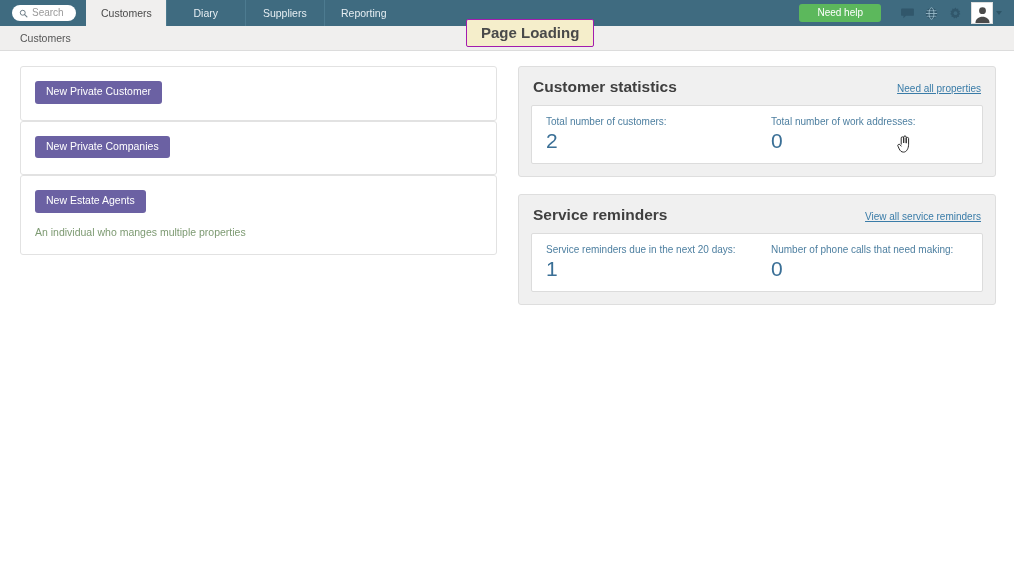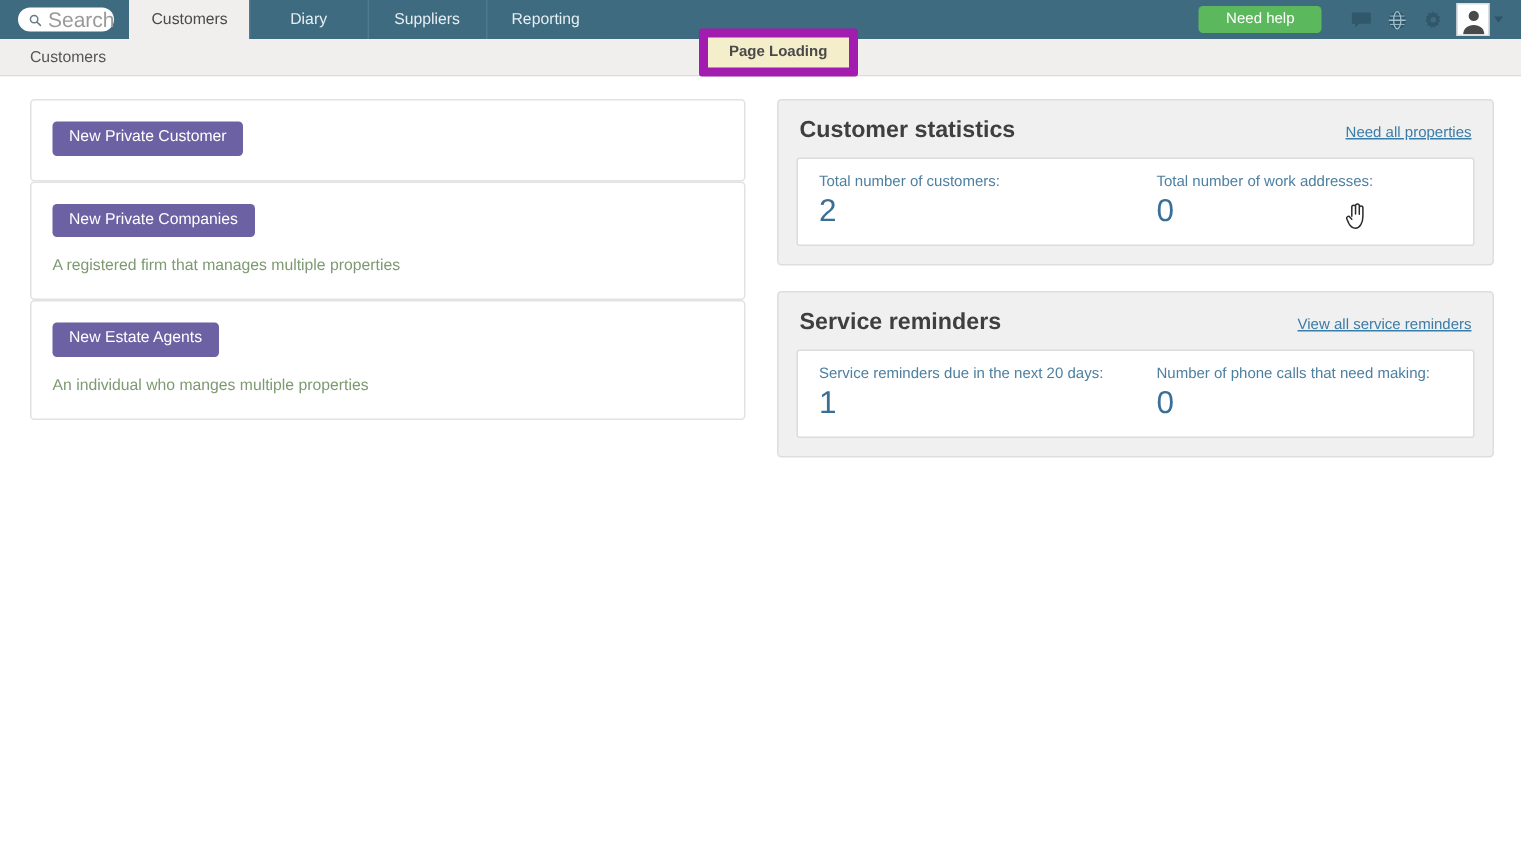--- a/index.html
+++ b/index.html
@@ -46,21 +46,21 @@
     gap: 4px;
   }
 
   .search-icon {
     flex: 0 0 auto;
     display: block;
     line-height: 0;
   }
 
   .search-ph {
-    font-size: 14px;
+    font-size: 10px;
     color: #9a9a9a;
     line-height: 1;
     white-space: nowrap;
   }
 
   .navtabs {
     display: flex;
     align-items: stretch;
   }
 
@@ -151,24 +151,24 @@
     color: #555555;
     cursor: pointer;
   }
 
   
   .toast {
     position: absolute;
     left: 466px;
     top: 19px;
     background: #f5eecb;
-    border: 6px solid #a21caf;
+    border: 1px solid #a21caf;
     border-radius: 2px;
     padding: 4px 14px 5px;
-    font-size: 10px;
+    font-size: 15px;
     font-weight: bold;
     color: #4a4a4a;
     z-index: 50;
     white-space: nowrap;
   }
 
   
   .content {
     position: relative;
     display: flex;
@@ -363,21 +363,20 @@
 <div class="content">
 
   <div class="col-left">
 
     <div class="action-card">
       <button class="purple-btn">New Private Customer</button>
     </div>
 
     <div class="action-card">
       <button class="purple-btn">New Private Companies</button>
-      <div class="action-desc">A registered firm that manages multiple properties</div>
     </div>
 
     <div class="action-card">
       <button class="purple-btn">New Estate Agents</button>
       <div class="action-desc">An individual who manges multiple properties</div>
     </div>
   </div>
 
   <div class="col-right">
 

